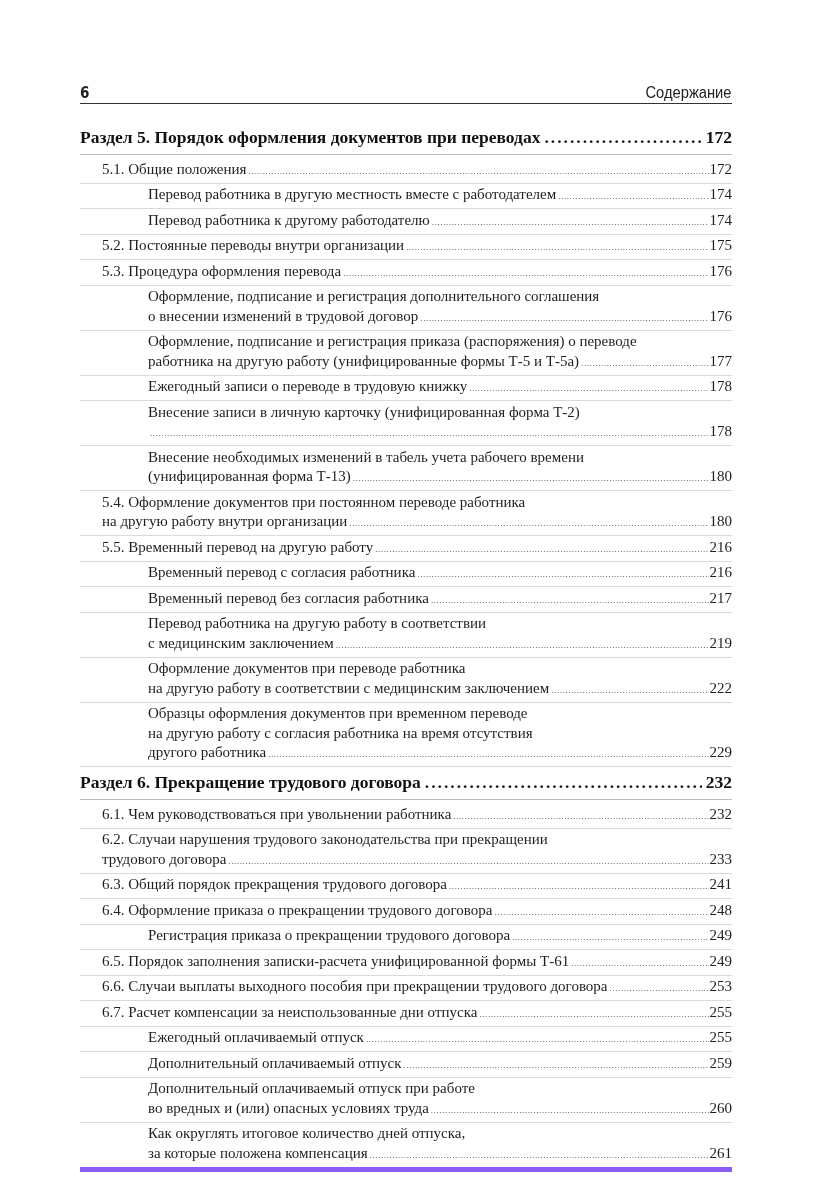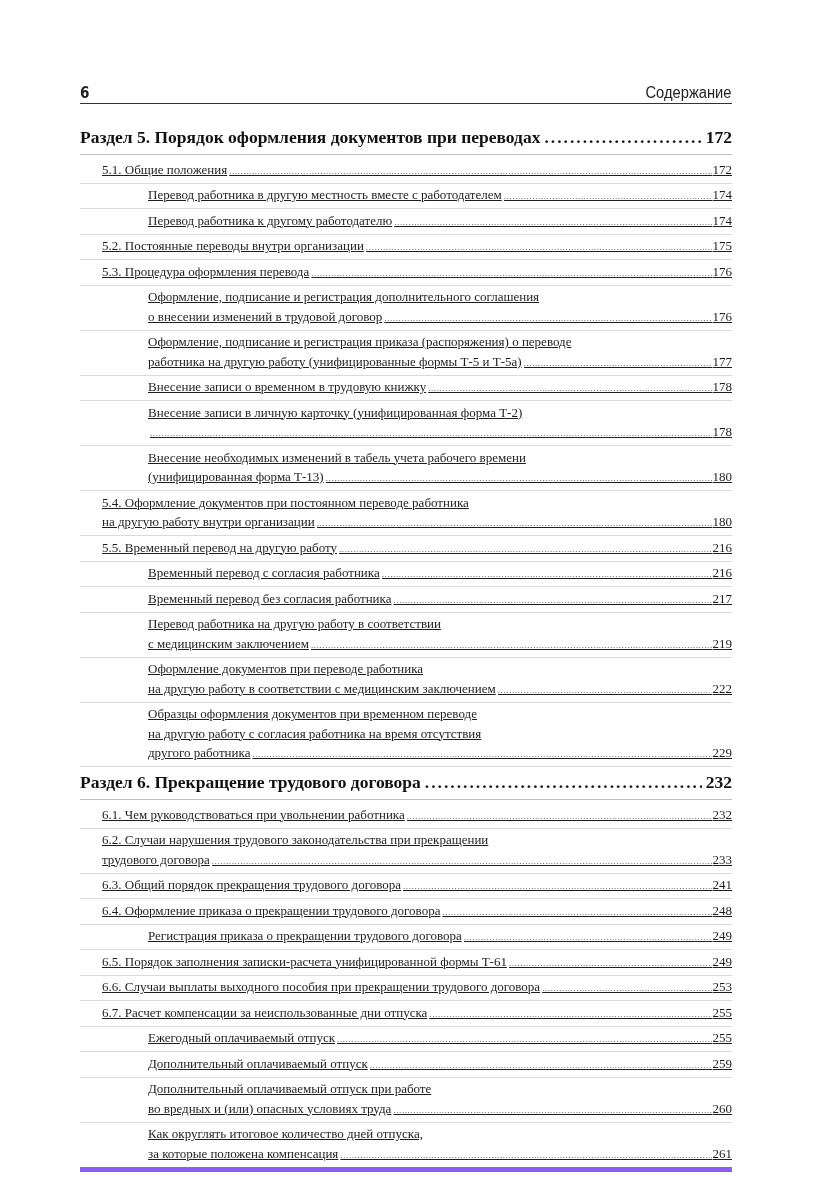--- a/index.html
+++ b/index.html
@@ -69,26 +69,25 @@
       letter-spacing: 2px;
       font-weight: bold;
     }
     .section-head .leader::after {
       content: "....................................................................................................................................................................";
     }
     .section-head .pg {
       white-space: nowrap;
     }
     .entry {
-      font-size: 13px;
+      font-size: 15px;
       line-height: 19.5px;
       color: #1e1e1e;
       padding: 1.5px 0;
       border-bottom: 1px solid #dadada;
-      text-decoration: underline;
     }
     .entry.level-1 { padding-left: 22px; }
     .entry.level-2 { padding-left: 68px; }
     .entry .line {
       display: block;
       white-space: nowrap;
     }
     .entry .last {
       display: flex;
       align-items: baseline;
@@ -176,21 +175,21 @@
       <div class="entry level-2">
         <span class="line">Оформление, подписание и регистрация приказа (распоряжения) о переводе</span>
         <span class="line last">
           <span class="txt">работника на другую работу (унифицированные формы Т-5 и Т-5а)</span>
           <span class="leader"></span>
           <span class="pg">177</span>
         </span>
       </div>
       <div class="entry level-2">
         <span class="line last">
-          <span class="txt">Внесение записи о временном в трудовую книжку</span>
+          <span class="txt">Ежегодный записи о переводе в трудовую книжку</span>
           <span class="leader"></span>
           <span class="pg">178</span>
         </span>
       </div>
       <div class="entry level-2">
         <span class="line">Внесение записи в личную карточку (унифицированная форма Т-2)</span>
         <span class="line last">
           <span class="leader"></span>
           <span class="pg">178</span>
         </span>

